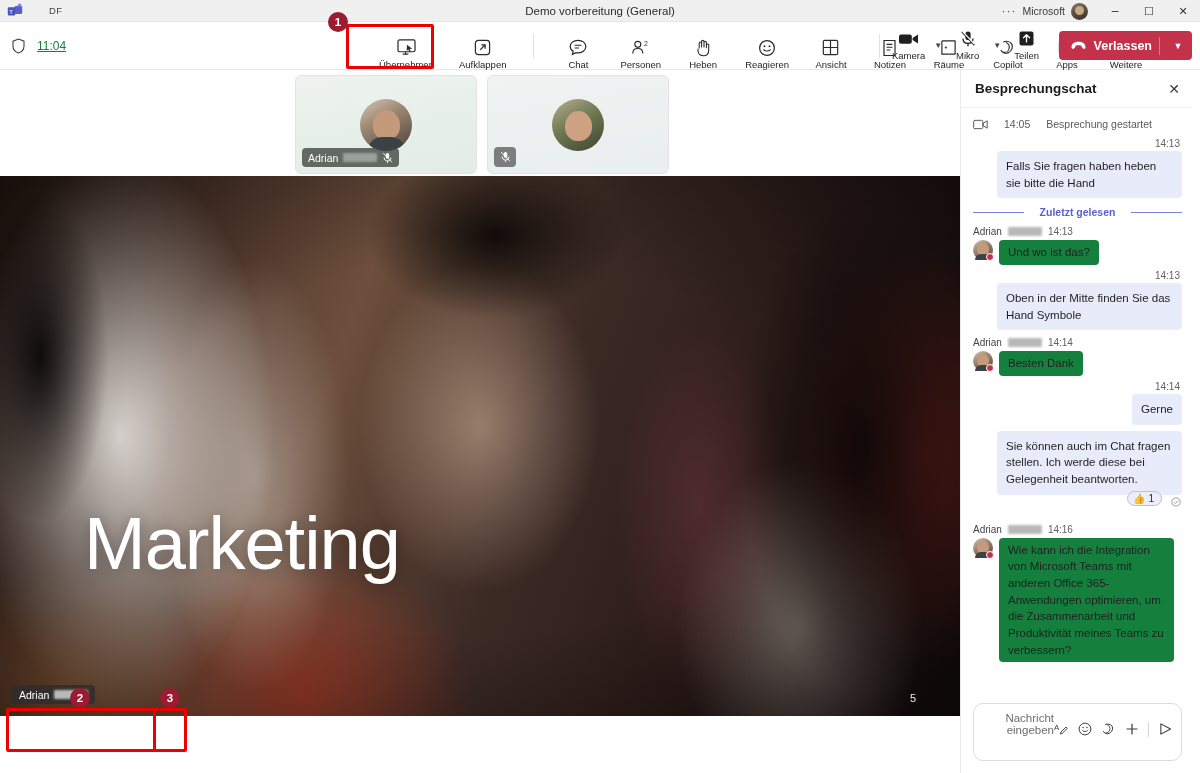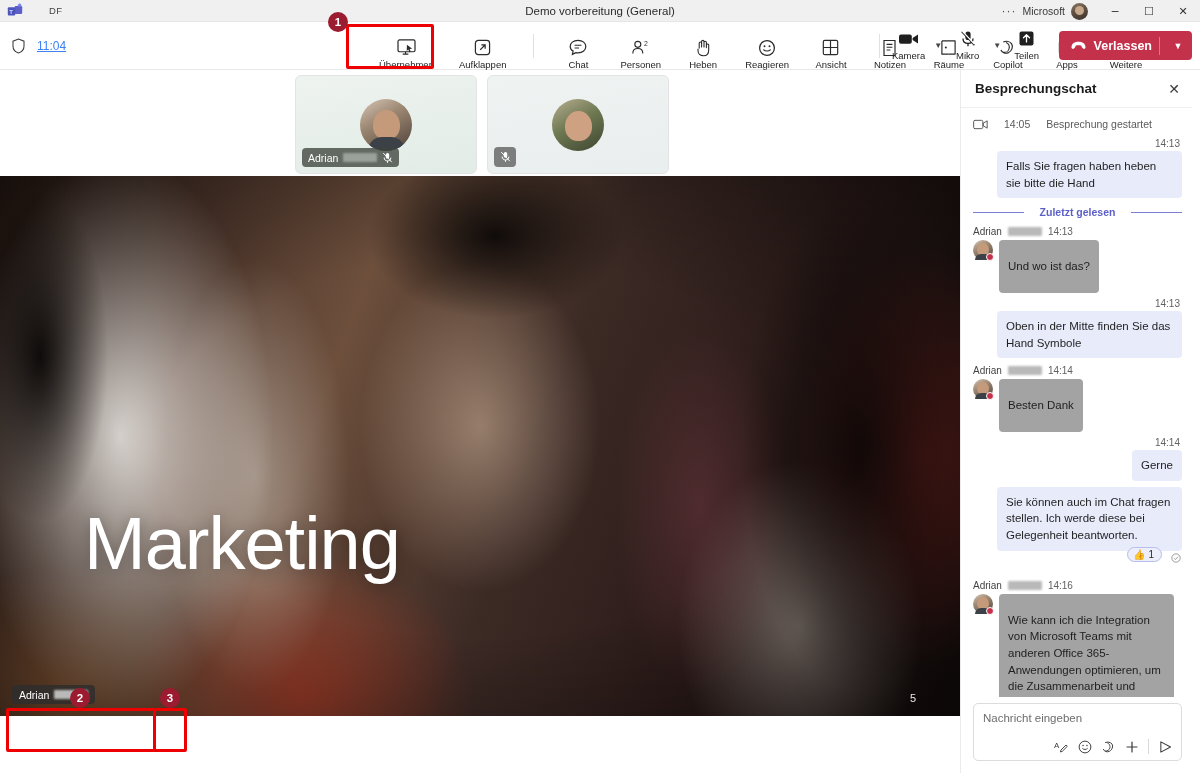--- a/index.html
+++ b/index.html
@@ -46,21 +46,21 @@
   }
 
   
   .toolbar {
     position: absolute; top: 22px; left: 0; width: 1200px; height: 48px;
     background: #ffffff; display: flex; align-items: center;
     border-bottom: 1px solid #e8e8e8;
   }
   .tl-left { display: flex; align-items: center; padding-left: 11px; gap: 11px; }
   .tl-shield { width: 15px; height: 16px; }
-  .tl-time { font-size: 12px; color: #3b82f6; text-decoration: underline; }
+  .tl-time { font-size: 12px; color: #15803d; text-decoration: underline; }
 
   .tl-center {
     position: absolute; left: 374px; display: flex; align-items: flex-end; height: 60px; gap: 15px;
   }
   .tbtn {
     display: flex; flex-direction: column; align-items: center; justify-content: center;
     min-width: 44px; height: 42px; padding: 2px 5px 3px; position: relative;
     border-radius: 4px; cursor: default;
   }
   .tbtn .ic { height: 19px; display: flex; align-items: center; justify-content: center; }
@@ -202,33 +202,33 @@
     width: 20px; height: 20px; border-radius:50%; flex: none; position: relative; overflow: visible;
     background: linear-gradient(150deg,#d7c7b6 0%,#9c8772 40%,#4c4038 100%);
   }
   .in-av .face { position:absolute; left:4px; top:3px; width:12px; height:13px;
      border-radius:50% 50% 46% 46%; background:#c49a7b; }
   .in-av .hair { position:absolute; left:2px; bottom:0; width:16px; height:6px;
      border-radius:8px 8px 0 0; background:#3c4047; }
   .in-av .pres { position:absolute; right:-1px; bottom:-1px; width:8px; height:8px;
      border-radius:50%; background:#c4314b; border:1.5px solid #fff; }
   .bub-in {
-    background: #a3a3a3; border-radius: 4px; padding: 18px 9px;
+    background: #15803d; border-radius: 4px; padding: 4px 9px;
     font-size: 11.5px; color: #1f1f1f; line-height: 1.45; max-width: 175px;
   }
   .reax {
     display:inline-flex; align-items:center; gap:3px; background:#eceefb;
     border:1px solid #b9bde9; border-radius: 10px; padding: 1px 7px 1px 5px;
     font-size: 10px; color:#2b2b2b; float: right; margin: -4px 20px 0 0; position: relative; z-index:3;
   }
   .seen-ic { position:absolute; right:1px; font-size: 9px; color:#777; }
 
   .composer {
-    margin: 6px 10px 12px 12px; border: 1px solid #dcdcdc; border-radius: 5px;
-    height: 58px; display:flex; flex-direction:column; justify-content: space-between;
+    margin: 6px 10px 12px 12px; border: 1px solid #dcdcdc; border-radius: 10px;
+    height: 58px; display:flex; justify-content: space-between; text-align: right;
   }
   .composer .ph { font-size: 11.5px; color:#6d6d6d; padding: 8px 0 0 9px; }
   .composer .tools { display:flex; align-items:center; justify-content:flex-end; gap:9px; padding: 0 8px 6px 0; }
   .composer .tools .ti { font-size: 13px; color:#3b3b3b; display:flex; }
   .vdiv { width:1px; height:15px; background:#d8d8d8; }
 
   svg { display:block; }
 </style>
 </head>
 <body>

